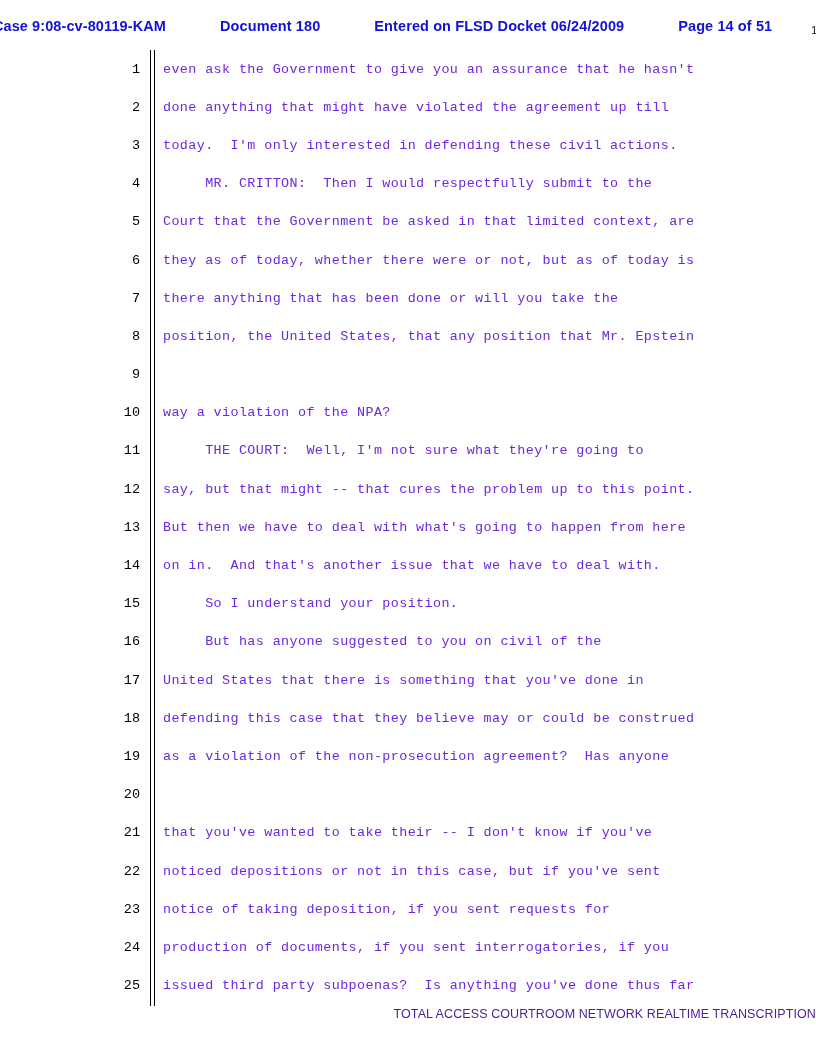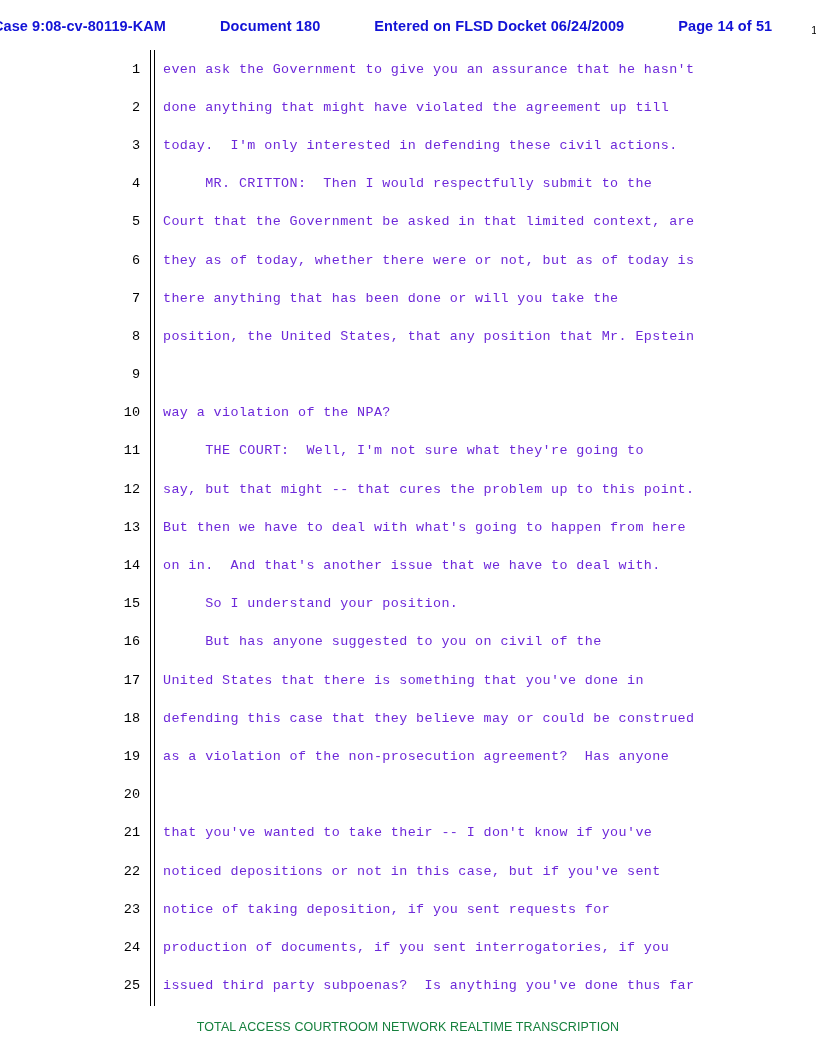--- a/index.html
+++ b/index.html
@@ -96,27 +96,27 @@
     font-family: "Liberation Mono", monospace;
     font-size: 13.4px;
     letter-spacing: 0.4px;
     white-space: pre;
     color: #6d28d9;
   }
 
   
   .footer {
     position: absolute;
-    bottom: 22px;
-    left: 0;
-    width: 816px;
-    text-align: center;
+    bottom: 35px;
+    left: 0;
+    width: 816px;
+    text-align: right;
     font-family: "Liberation Sans", sans-serif;
     font-size: 12.5px;
-    color: #15803d;
+    color: #4c1d95;
     letter-spacing: 0.1px;
   }
 </style>
 </head>
 <body>
 
 <div class="ecf-header">
   <span class="seg">Case 9:08-cv-80119-KAM</span>
   <span class="seg">Document 180</span>
   <span class="seg">Entered on FLSD Docket 06/24/2009</span>

